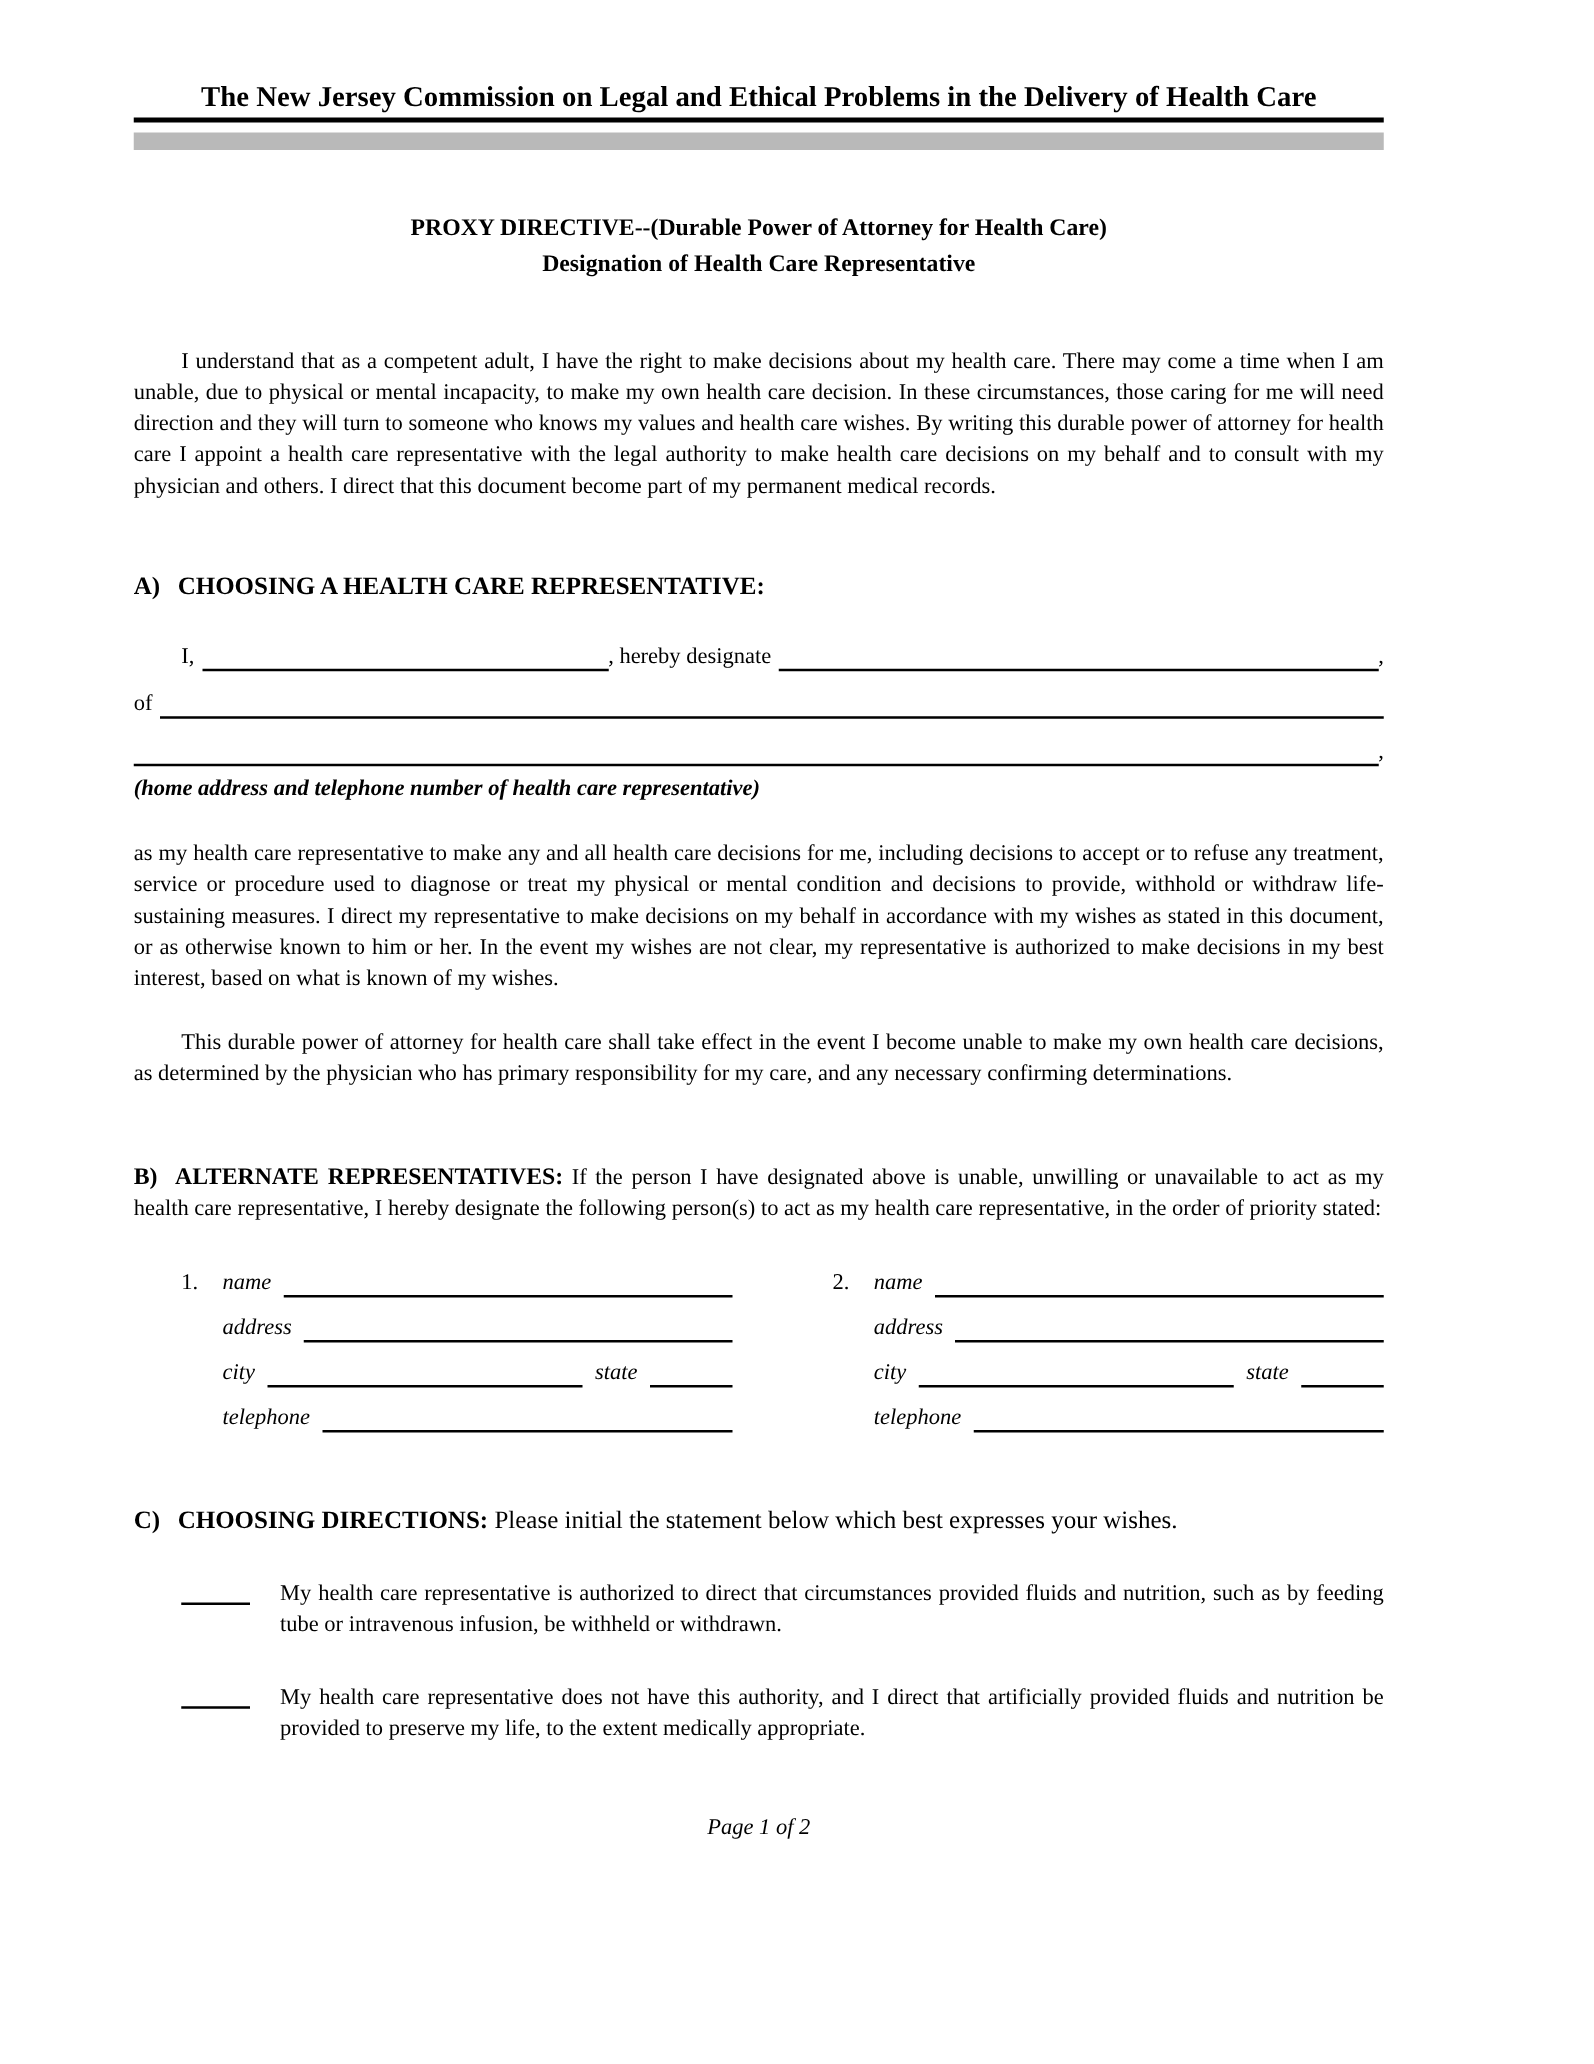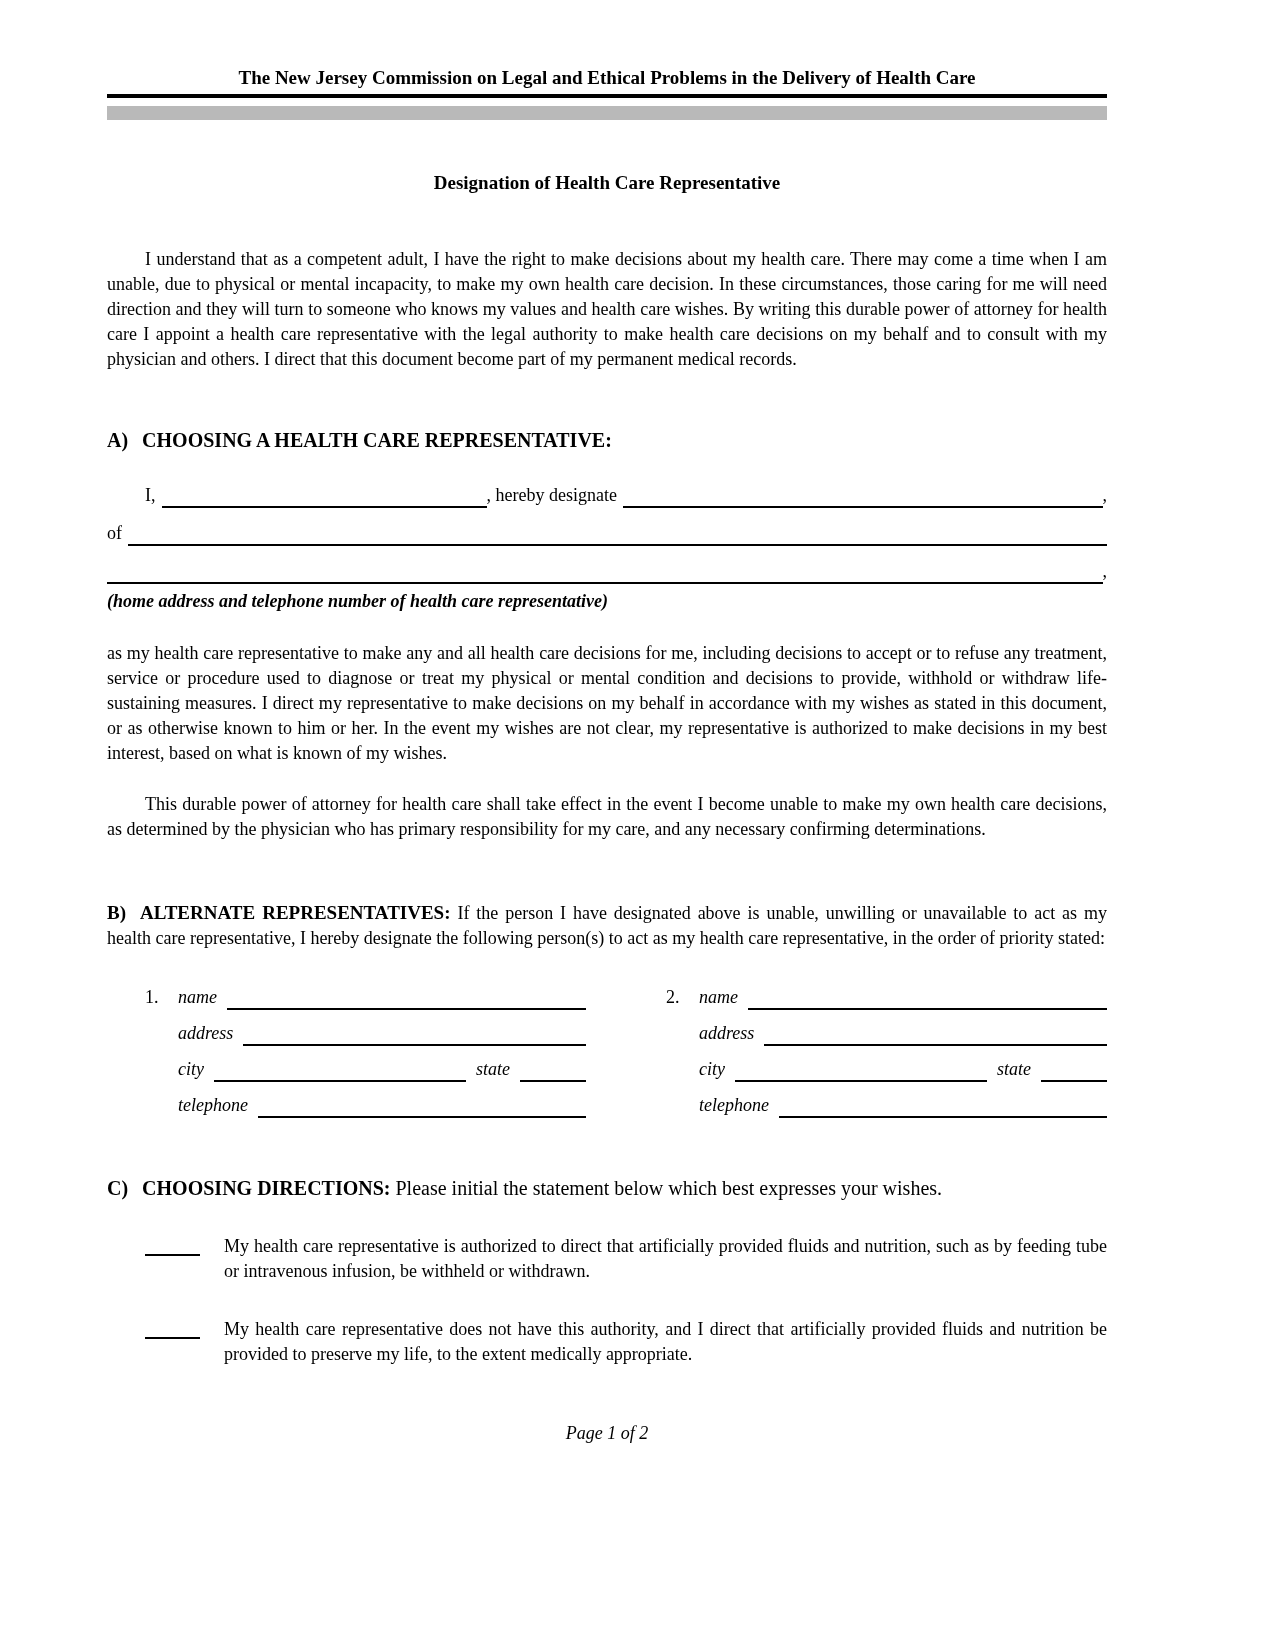--- a/index.html
+++ b/index.html
@@ -9,21 +9,21 @@
     box-sizing:border-box;
     padding:66px 168px 0 107px;
     background:#ffffff;
     color:#000;
     font-family:"Liberation Serif", serif;
     overflow:hidden;
   }
   .doc-header {
     text-align:center;
     font-weight:bold;
-    font-size:19px;
+    font-size:23px;
     line-height:23px;
   }
   .header-rule { height:4px; background:#000; margin-top:5px; }
   .gray-bar { height:14px; background:#b9b9b9; margin-top:8px; }
 
   .doc-title {
     margin-top:48px;
     text-align:center;
     font-weight:bold;
     font-size:19px;
@@ -124,20 +124,21 @@
 </head>
 <body>
 
 <div class="page">
 
   <div class="doc-header">The New Jersey Commission on Legal and Ethical Problems in the Delivery of Health Care</div>
   <div class="header-rule"></div>
   <div class="gray-bar"></div>
 
   <div class="doc-title">
+    <div>PROXY DIRECTIVE--(Durable Power of Attorney for Health Care)</div>
     <div>Designation of Health Care Representative</div>
   </div>
 
   <div class="para intro-para">I understand that as a competent adult, I have the right to make decisions about my health care.  There may come a time when I am unable, due to physical or mental incapacity, to make my own health care decision.  In these circumstances, those caring for me will need direction and they will turn to someone who knows my values and health care wishes.  By writing this durable power of attorney for health care I appoint a health care representative with the legal authority to make health care decisions on my behalf and to consult with my physician and others.  I direct that this document become part of my permanent medical records.</div>
 
   <div class="section-heading heading-a">
     <span class="sec-letter">A)</span><span>CHOOSING A HEALTH CARE REPRESENTATIVE:</span>
   </div>
 
   <div class="desig-line line1">
@@ -223,21 +224,21 @@
 
   </div>
 
   <div class="section-heading heading-c">
     <span class="sec-letter">C)</span><span>CHOOSING DIRECTIONS:</span>
     <span class="rest">Please initial the statement below which best expresses your wishes.</span>
   </div>
 
   <div class="stmt">
     <span class="initial-blank"></span>
-    <div class="para stmt-text">My health care representative is authorized to direct that artificially provided fluids and nutrition, such as by feeding tube or intravenous infusion, be withheld or withdrawn.</div>
+    <div class="para stmt-text">My health care representative is authorized to direct that circumstances provided fluids and nutrition, such as by feeding tube or intravenous infusion, be withheld or withdrawn.</div>
   </div>
 
   <div class="stmt">
     <span class="initial-blank"></span>
     <div class="para stmt-text">My health care representative does not have this authority, and I direct that artificially provided fluids and nutrition be provided to preserve my life, to the extent medically appropriate.</div>
   </div>
 
   <div class="page-footer">Page 1 of 2</div>
 
 </div>

